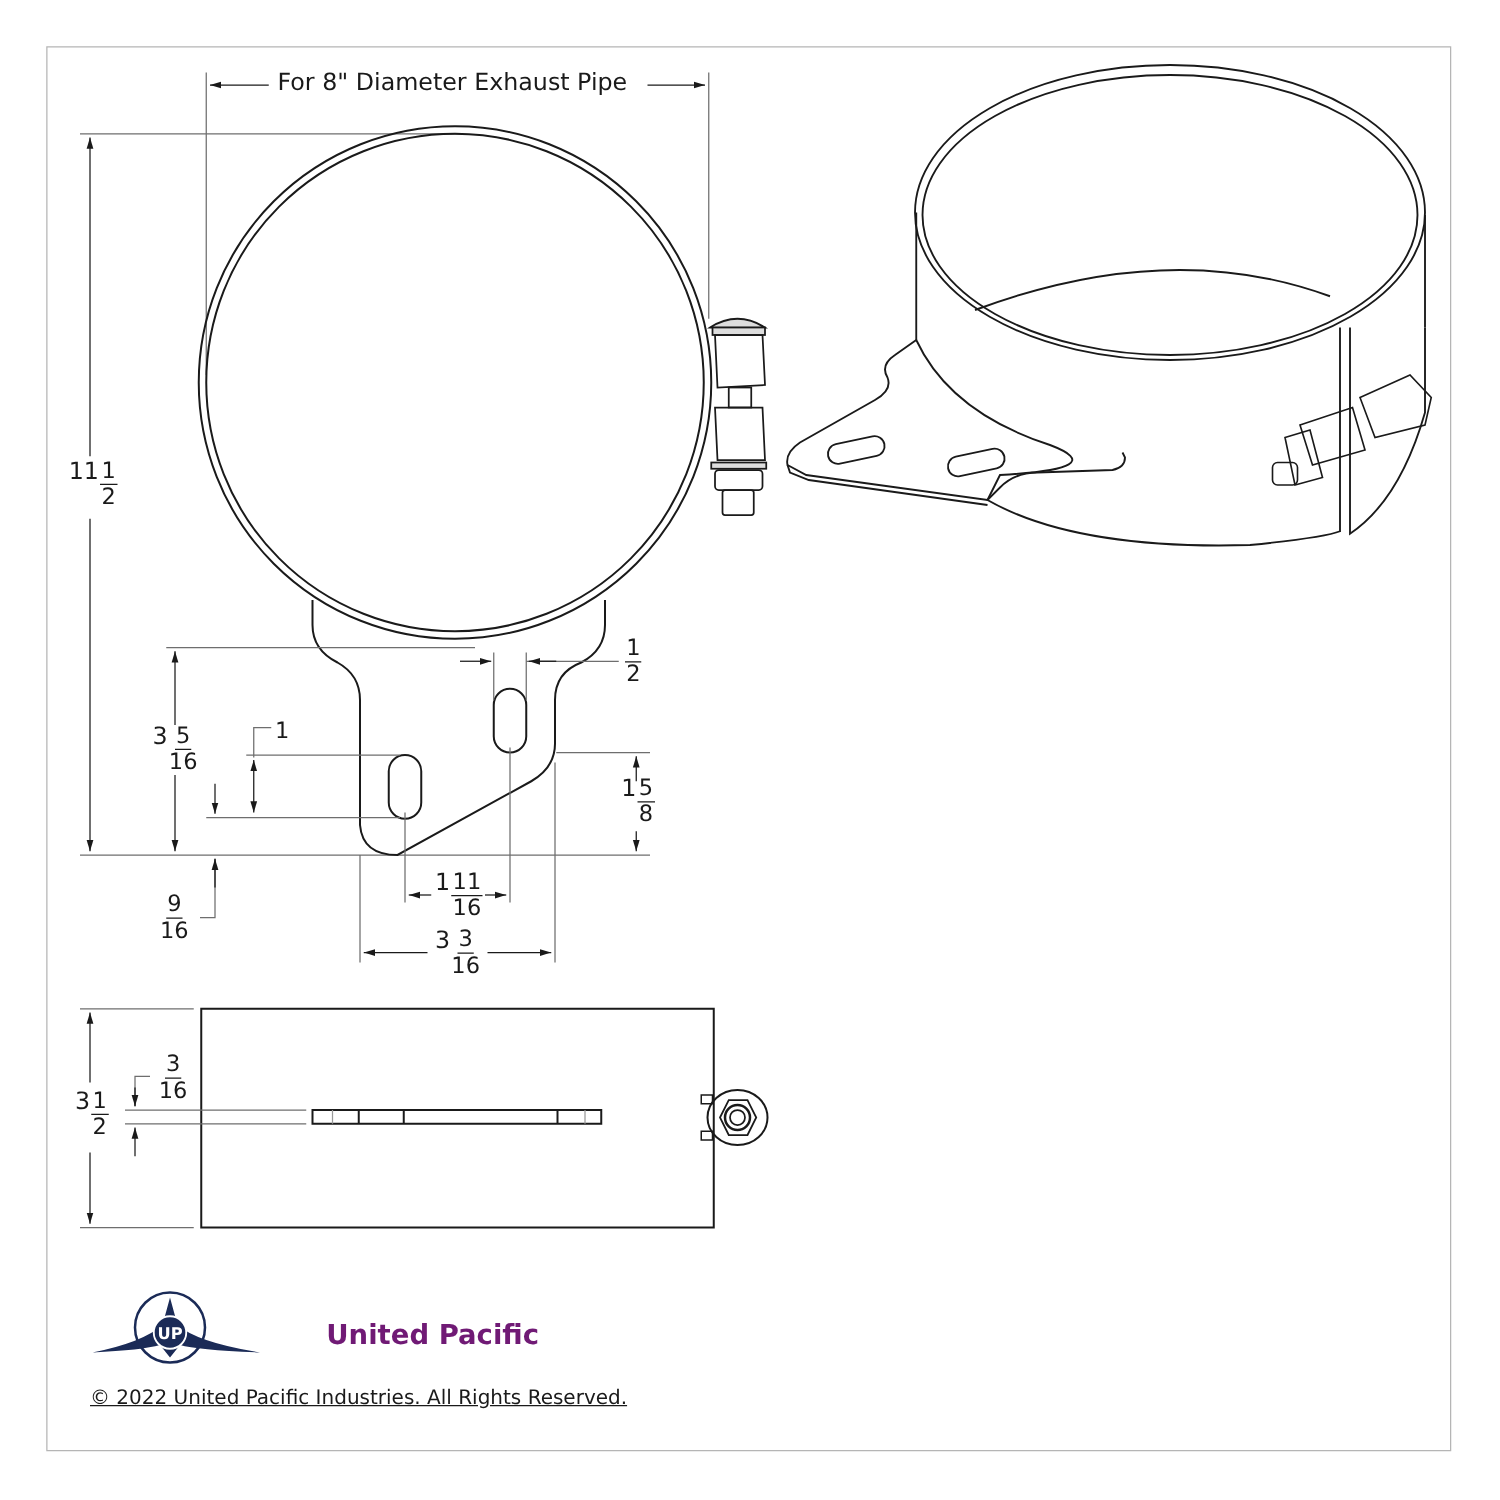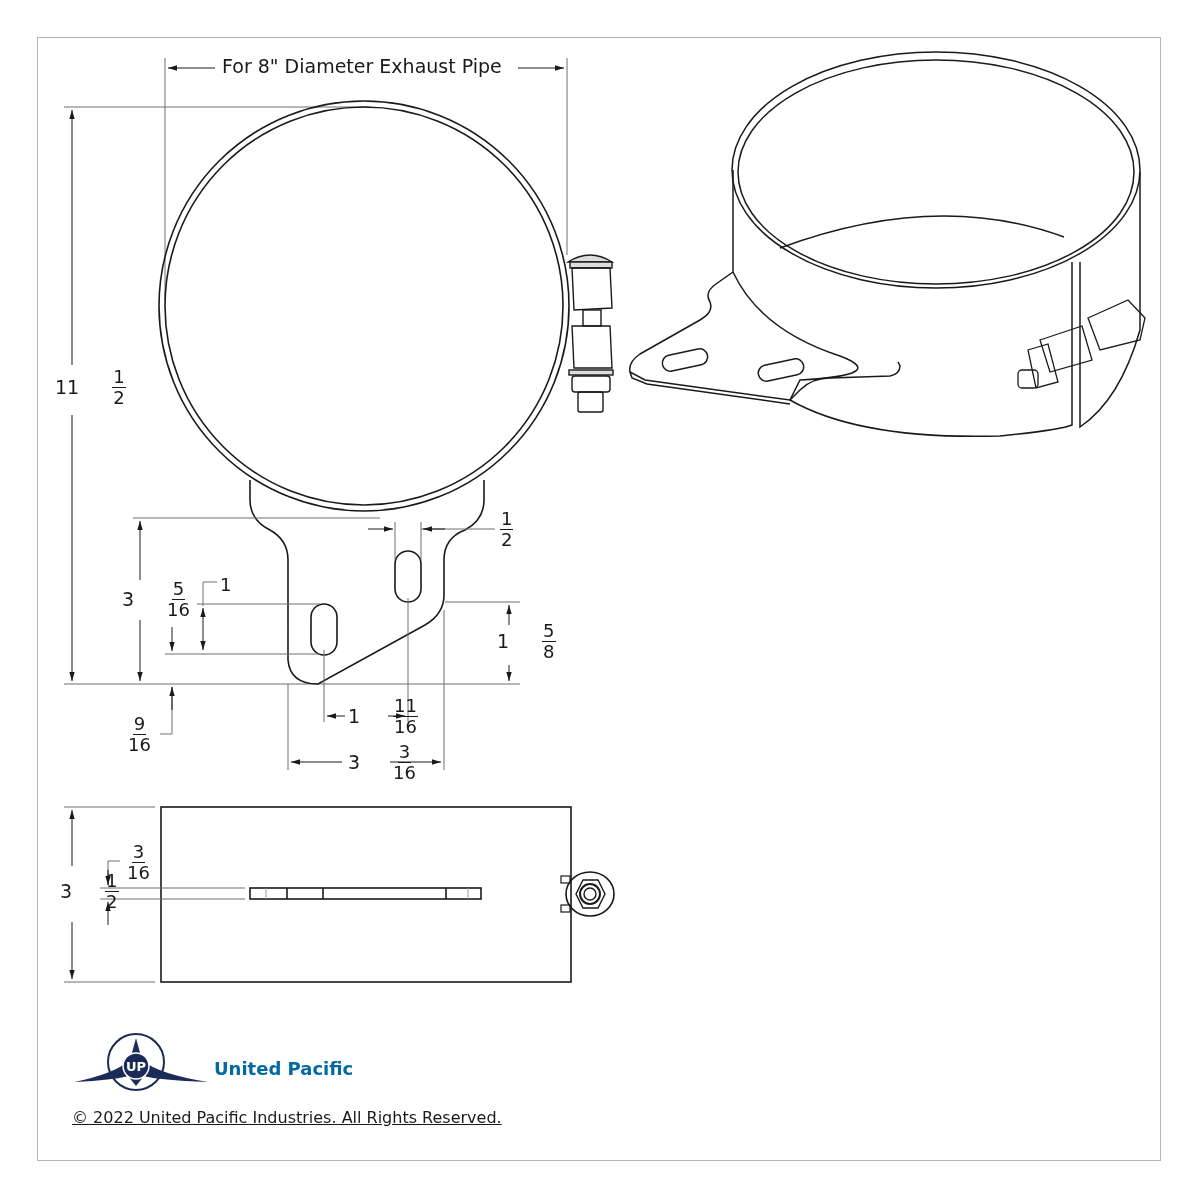--- a/index.html
+++ b/index.html
@@ -1,27 +1,27 @@
 <!DOCTYPE html>
 <html><head>
 <meta charset="utf-8">
 <style>
   html, body { margin: 0; padding: 0; background: #ffffff; }
   body { width: 1200px; height: 1200px; position: relative; overflow: hidden; font-family: "DejaVu Sans", sans-serif; }
   .frame { position: absolute; left: 37px; top: 37px; width: 1124px; height: 1124px; border: 1.5px solid #b5b5b5; box-sizing: border-box; }
   svg.drawing { position: absolute; left: 0; top: 0; }
   .lbl { position: absolute; color: #1a1a1a; font-family: "DejaVu Sans", sans-serif; white-space: nowrap; }
   .title-dim { font-size: 19px; background: #fff; padding: 0 6px; }
-  .frac { display: inline-flex; align-items: center; font-size: 19px; line-height: 1; gap: 32px; }
+  .frac { display: inline-flex; font-size: 19px; line-height: 1; }
   .frac .whole { margin-right: 1px; }
   .frac .fr { display: inline-flex; flex-direction: column; align-items: center; font-size: 18px; }
   .frac .fr .num { border-bottom: 1.5px solid #1a1a1a; padding: 0 1px 1px 1px; line-height: 1; }
   .frac .fr .den { padding-top: 1px; line-height: 1; }
-  .brand { position: absolute; left: 74px; top: 1030px; display: flex; align-items: center; }
-  .brand-name { font-family: "DejaVu Sans", sans-serif; font-weight: bold; font-size: 18px; color: #0369a1; margin-left: 6px; margin-top: 14px; }
+  .brand { position: absolute; left: 74px; top: 1030px; display: flex; align-items: center; gap: 47px; }
+  .brand-name { font-family: "DejaVu Sans", sans-serif; font-weight: bold; font-size: 22px; color: #701a75; margin-left: 6px; margin-top: 14px; }
   .copyright { position: absolute; left: 72px; top: 1108px; font-size: 16px; color: #1a1a1a; text-decoration: underline; }
 </style>
 </head>
 <body>
 
 <div class="frame"></div>
 
 <svg class="drawing" width="1200" height="1200" viewBox="0 0 1200 1200">
   <defs>
     <marker id="arr" viewBox="0 0 10 10" refX="10" refY="5" markerWidth="9" markerHeight="9" orient="auto-start-reverse">

